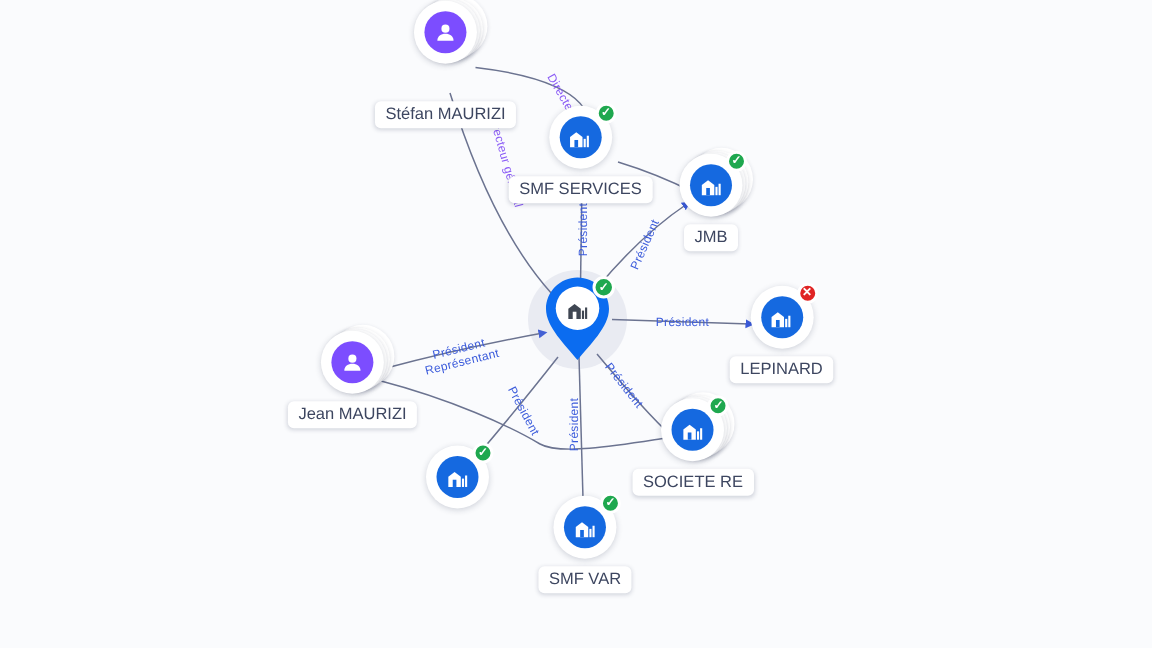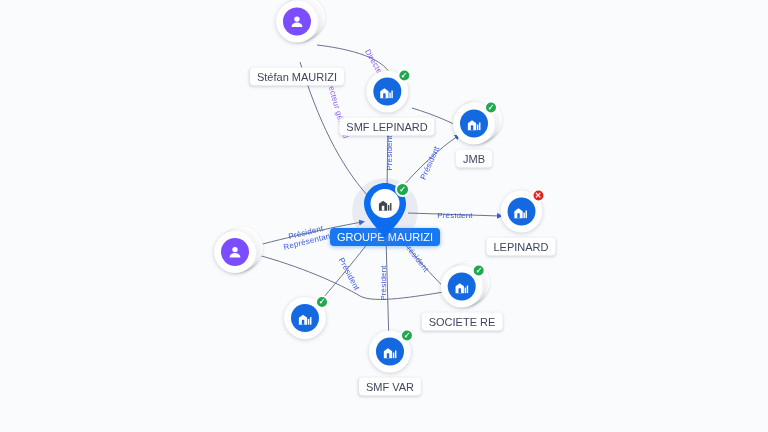--- a/index.html
+++ b/index.html
@@ -192,21 +192,21 @@
           <svg width="17" height="17" viewBox="0 0 18 18" aria-hidden="true">
             <path d="M2 15.5V8.3L6.4 5l4.4 3.3v7.2z" fill="#fff"></path>
             <rect x="5.1" y="10.4" width="2.6" height="5.1" fill="#1569e0"></rect>
             <rect x="11.6" y="9.6" width="1.5" height="5.9" fill="#fff"></rect>
             <rect x="13.8" y="7.4" width="1.5" height="8.1" fill="#fff"></rect>
           </svg>
         </div>
       </div>
       <div class="badge ok">✓</div>
     </div>
-    <div class="node-label">SMF LEPINARD</div>
+    <div class="node-label">SMF SERVICES</div>
   </div>
 
   <div class="node" style="left:474px;top:134px;">
     <div class="node-art">
       <div class="stack-card s1"></div>
       <div class="stack-card s2"></div>
       <div class="stack-card s3"></div>
       <div class="disc">
         <div class="inner company">
           <svg width="17" height="17" viewBox="0 0 18 18" aria-hidden="true">
@@ -299,33 +299,33 @@
       <div class="stack-card s3"></div>
       <div class="disc">
         <div class="inner person">
           <svg width="16" height="16" viewBox="0 0 16 16" aria-hidden="true">
             <circle cx="8" cy="5.6" r="2.7" fill="#fff"></circle>
             <path d="M2.6 13.6c0-3 2.5-4.6 5.4-4.6s5.4 1.6 5.4 4.6z" fill="#fff"></path>
           </svg>
         </div>
       </div>
     </div>
+    <div class="node-label">Jean MAURIZI</div>
   </div>
 
   <div class="center-node" style="left:385px;top:213px;">
     <div class="pin-wrap">
       <div class="pin-halo"></div>
       <svg class="pin-svg" width="54" height="62" viewBox="0 0 54 62">
         <path d="M27 3 C15.4 3 6 12.4 6 24 C6 36 19 48 27 58 C35 48 48 36 48 24 C48 12.4 38.6 3 27 3 Z" fill="#0b6cf0"></path>
         <circle cx="27" cy="23.5" r="14.5" fill="#ffffff"></circle>
       </svg>
       <svg style="position:absolute;left:19px;top:16px;" width="17" height="17" viewBox="0 0 18 18">
         <path d="M2 15.5V8.3L6.4 5l4.4 3.3v7.2z" fill="#3f4652"></path>
         <rect x="5.1" y="10.4" width="2.6" height="5.1" fill="#ffffff"></rect>
         <rect x="11.6" y="9.6" width="1.5" height="5.9" fill="#3f4652"></rect>
         <rect x="13.8" y="7.4" width="1.5" height="8.1" fill="#3f4652"></rect>
       </svg>
       <div class="pin-badge">✓</div>
     </div>
-    <div class="node-label selected" style="margin-top:-14px;">GROUPE MAURIZI</div>
   </div>
 
 </div>
 
 </body></html>

